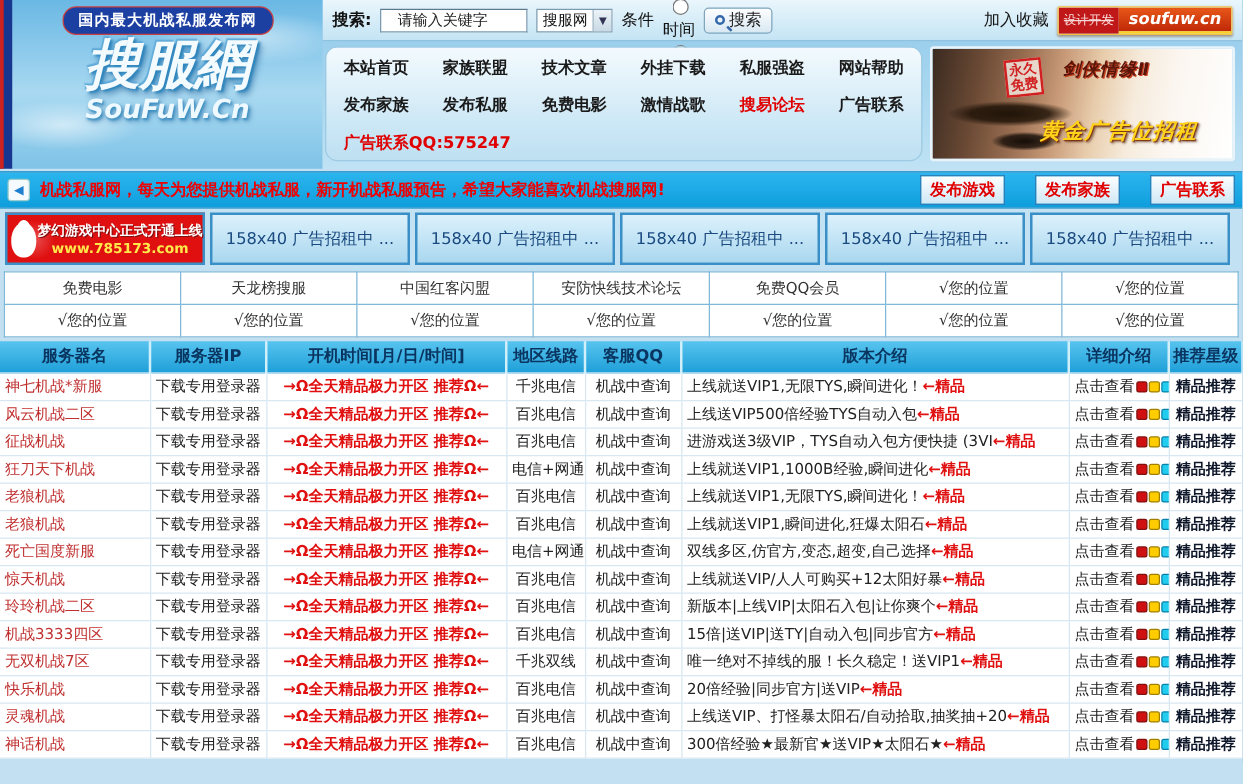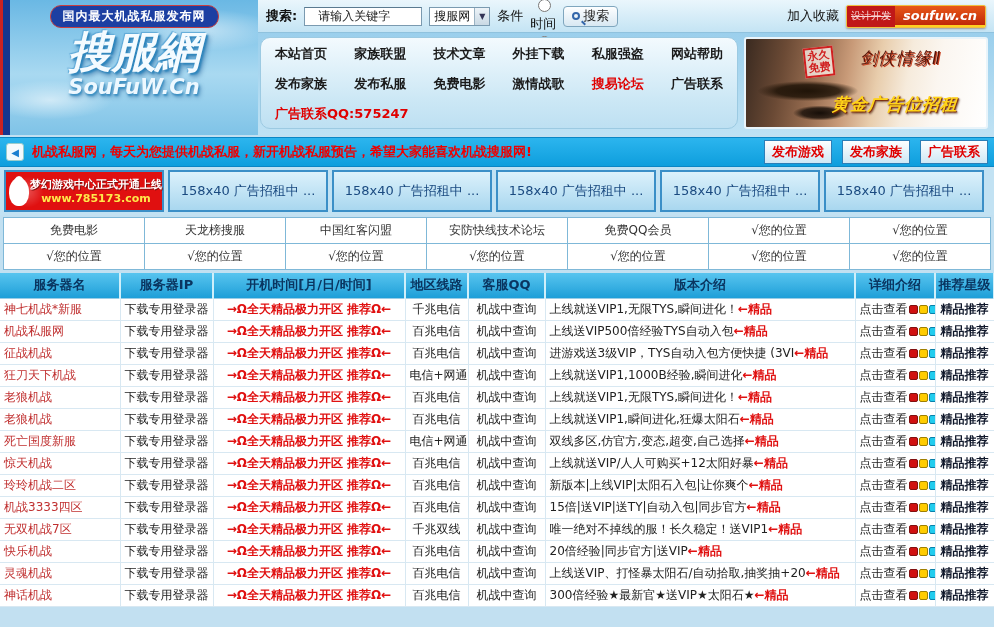--- a/index.html
+++ b/index.html
@@ -54,33 +54,33 @@
   .nav-link.accent { color:#E00000; }
   .qq-line { font-size:13px; font-weight:bold; color:#E00000; }
 
   .head-ad { width:244px; border:2px solid #E9F4FA; border-radius:3px; position:relative; overflow:hidden; cursor:pointer;
     background:
       radial-gradient(ellipse 70px 14px at 62px 52px, #201408 0%, rgba(32,20,8,.85) 45%, transparent 72%),
       radial-gradient(ellipse 36px 10px at 74px 74px, #160E08 0%, rgba(22,14,8,.8) 50%, transparent 75%),
       linear-gradient(100deg,#3A2A20 0%,#6B4A35 16%,#9A6F52 30%,#C89A78 42%,#E8CDAC 54%,#F6EBDC 66%,#FBF6F0 78%,#FFFFFF 100%); }
   .ad-stamp { position:absolute; left:58px; top:8px; width:30px; font-size:11px; font-weight:bold; line-height:1.1;
     color:#D02020; border:2px solid #D02020; background:rgba(255,245,240,.75); text-align:center; padding:1px; transform:rotate(-6deg); }
-  .ad-title { position:absolute; left:114px; top:8px; font-size:17px; font-weight:normal; font-style:italic; color:#5A1408;
+  .ad-title { position:absolute; left:104px; top:8px; font-size:14px; font-weight:bold; font-style:italic; color:#5A1408;
     text-shadow:1px 1px 0 #C84020; letter-spacing:1px; }
   .ad-sub { position:absolute; left:86px; top:54px; font-size:17px; font-weight:bold; font-style:italic; color:#FFD319;
     text-shadow:1px 1px 1px #7A2808, 2px 2px 2px rgba(60,20,0,.6); letter-spacing:1px; transform:skewX(-5deg); }
 
   
   .announce { height:30px; margin-top:2px; background:linear-gradient(180deg,#2CB5EE,#0E9EDD);
     border-top:1px solid #0B86C4; border-bottom:1px solid #0B86C4; display:flex; align-items:center; gap:8px; padding:0 6px; }
   .speaker-box { width:18px; height:18px; background:#F4FAFD; border:1px solid #9CC; border-radius:3px;
     color:#1C7FD0; font-size:10px; display:flex; align-items:center; justify-content:center; cursor:pointer; }
   .announce-text { flex:1; color:#EE0000; font-weight:bold; font-size:13px; white-space:nowrap; overflow:hidden; }
   .announce-btn { background:linear-gradient(180deg,#FDFEFF,#CFE8F5); border:1px solid #2C7FB8; color:#E00000;
-    font-weight:bold; font-size:13px; padding:2px 7px; margin-left:2px; cursor:pointer; font-family:inherit; }
+    font-weight:bold; font-size:13px; padding:2px 7px; margin-left:16px; cursor:pointer; font-family:inherit; }
 
   
   .banner-row { height:48px; display:flex; align-items:center; padding:0 4px; gap:4px; background:#C2E2F3; }
   .ad-slot { width:160px; height:42px; border:2px solid #3B8FC7; display:flex; flex-direction:column;
     align-items:center; justify-content:center; cursor:pointer; }
   .ad-red { background:radial-gradient(circle 26px at 22px 20px, rgba(255,255,255,.25), transparent 60%), #E01010; position:relative; }
   .ad-red .l1 { color:#FFF; font-size:11px; font-weight:bold; padding-left:24px; text-shadow:1px 1px 0 #801010; }
   .ad-red .l2 { color:#FFE84A; font-size:11px; font-weight:bold; padding-left:24px; }
   .dog-graphic { position:absolute; left:3px; top:6px; width:20px; height:28px; background:#FFF;
     border-radius:50% 50% 45% 45%; box-shadow:0 -6px 0 -4px #FFF; }
@@ -264,21 +264,21 @@
           <td class="c-name">神七机战*新服</td>
           <td class="c-ip">下载专用登录器</td>
           <td class="c-time">→Ω全天精品极力开区 推荐Ω←</td>
           <td class="c-line">千兆电信</td>
           <td class="c-qq">机战中查询</td>
           <td class="c-desc"><span>上线就送VIP1,无限TYS,瞬间进化！</span><span class="tag">←精品</span></td>
           <td class="c-detail"><span>点击查看</span><span class="sq sq-red"></span><span class="sq sq-yellow"></span><span class="sq sq-cyan"></span></td>
           <td class="c-star">精品推荐</td>
         </tr>
         <tr>
-          <td class="c-name">机战私服网</td>
+          <td class="c-name">风云机战二区</td>
           <td class="c-ip">下载专用登录器</td>
           <td class="c-time">→Ω全天精品极力开区 推荐Ω←</td>
           <td class="c-line">百兆电信</td>
           <td class="c-qq">机战中查询</td>
           <td class="c-desc"><span>上线送VIP500倍经验TYS自动入包</span><span class="tag">←精品</span></td>
           <td class="c-detail"><span>点击查看</span><span class="sq sq-red"></span><span class="sq sq-yellow"></span><span class="sq sq-cyan"></span></td>
           <td class="c-star">精品推荐</td>
         </tr>
         <tr>
           <td class="c-name">征战机战</td>

